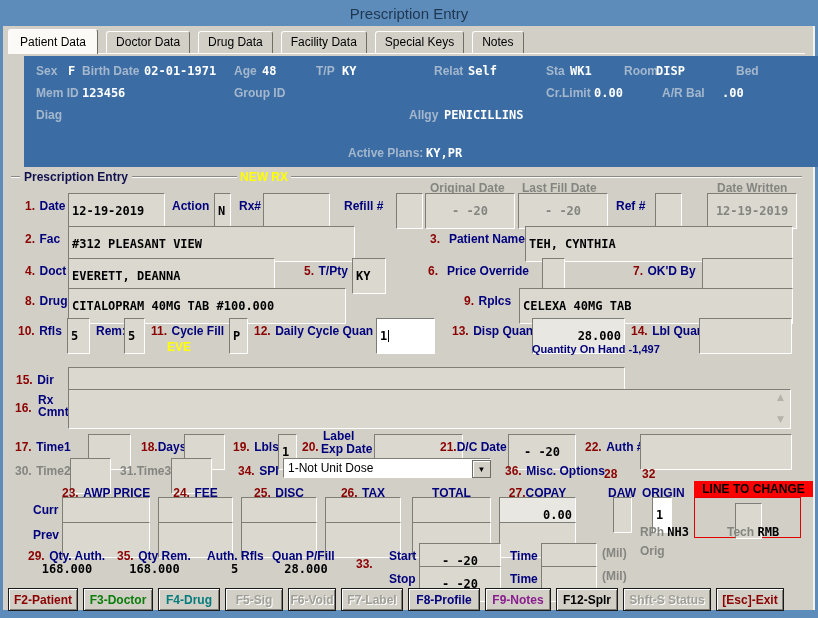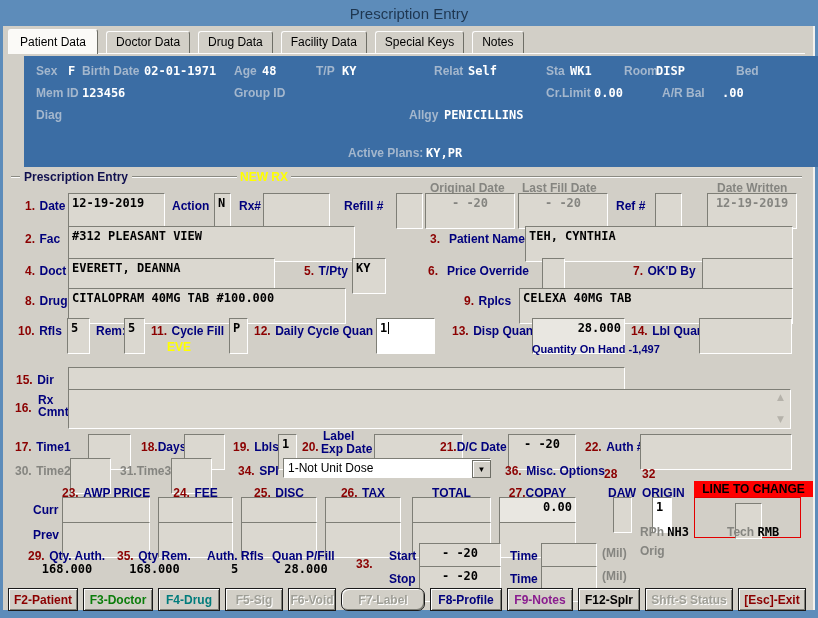--- a/index.html
+++ b/index.html
@@ -19,21 +19,21 @@
   
   .gbline{position:absolute;left:11px;top:176px;width:791px;height:0;border-top:1px solid #8a8a82;box-shadow:0 1px 0 #fcfcfc;z-index:1;}
   .gbtitle{position:absolute;left:20px;top:170px;background:#d2cfc7;padding:0 4px;font:bold 12px "Liberation Sans",sans-serif;color:#10104f;z-index:2;}
   .gbstatus{position:absolute;left:237px;top:170px;background:#d2cfc7;padding:0 3px;font:bold 12px "Liberation Sans",sans-serif;color:#ffff00;z-index:2;}
   
   .pair{position:absolute;white-space:nowrap;z-index:2;}
   .num{font:bold 12px "Liberation Sans",sans-serif;color:#8b0000;}
   .lbl{font:bold 12px "Liberation Sans",sans-serif;color:#00007d;}
   .glbl{position:absolute;font:bold 12px "Liberation Sans",sans-serif;color:#858580;white-space:nowrap;z-index:2;}
   .ul{}
-  .fld{position:absolute;height:36px;box-sizing:border-box;background:#dbd8d0;border-top:1px solid #7e7e76;border-left:1px solid #7e7e76;border-bottom:1px solid #ffffff;border-right:1px solid #ffffff;font:bold 12px "DejaVu Sans Mono",monospace;color:#000;padding:2px 3px 0 3px;white-space:nowrap;overflow:hidden;z-index:2;}
+  .fld{position:absolute;height:36px;box-sizing:border-box;background:#dbd8d0;border-top:1px solid #7e7e76;border-left:1px solid #7e7e76;border-bottom:1px solid #ffffff;border-right:1px solid #ffffff;font:bold 12px "DejaVu Sans Mono",monospace;color:#000;padding:10px 3px 0 3px;white-space:nowrap;overflow:hidden;z-index:2;}
   .fld.gtx{color:#858580;text-align:center;}
   .fld.white{background:#ffffff;}
   .fld.lite{background:#e9e7e1;}
   .fld.r{text-align:right;}
   .fld.c{text-align:center;}
   .note-y{position:absolute;font:bold 12px "Liberation Sans",sans-serif;color:#ffff00;z-index:2;}
   .note-n{position:absolute;font:bold 11px "Liberation Sans",sans-serif;color:#00007d;z-index:2;}
   .caret{display:inline-block;width:1px;height:12px;background:#000;margin-left:1px;vertical-align:-2px;}
   
   .tarea{position:absolute;box-sizing:border-box;background:#dbd8d0;border-top:1px solid #7e7e76;border-left:1px solid #7e7e76;border-bottom:1px solid #ffffff;border-right:1px solid #ffffff;z-index:2;}
@@ -257,20 +257,20 @@
   <span class="pair" style="left:510px;top:569px"><span class="lbl">Time</span></span>
   <span class="fld" style="left:541px;top:566px;width:56px"></span>
   <span class="glbl" style="left:602px;top:569px">(Mil)</span>
 
   <div class="btnrow">
     <div class="btn" style="width: 70px; color: rgb(139, 0, 0);">F2-Patient</div>
     <div class="btn" style="width: 70px; color: rgb(11, 125, 11);">F3-Doctor</div>
     <div class="btn" style="width: 62px; color: rgb(0, 124, 124);">F4-Drug</div>
     <div class="btn disabled" style="width: 58px; color: rgb(159, 159, 151);">F5-Sig</div>
     <div class="btn disabled" style="width: 48px; color: rgb(159, 159, 151);">F6-Void</div>
-    <div class="btn disabled" style="width: 84px; color: rgb(159, 159, 151); border-radius: 7px;">F7-Label</div>
+    <div class="btn disabled" style="width: 62px; color: rgb(159, 159, 151);">F7-Label</div>
     <div class="btn" style="width: 72px; color: rgb(0, 0, 125);">F8-Profile</div>
     <div class="btn" style="width: 66px; color: rgb(138, 29, 143);">F9-Notes</div>
     <div class="btn" style="width: 62px; color: rgb(0, 0, 0);">F12-Splr</div>
     <div class="btn disabled" style="width: 88px; color: rgb(159, 159, 151);">Shft-S Status</div>
     <div class="btn" style="width: 68px; color: rgb(139, 0, 0);">[Esc]-Exit</div>
   </div>
 </div>
 
 </body></html>

